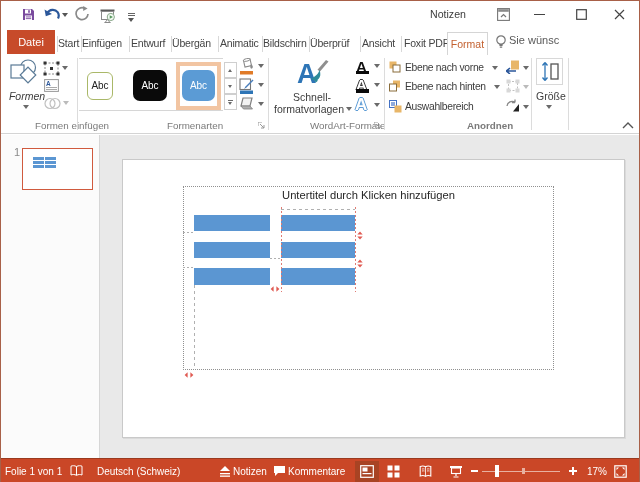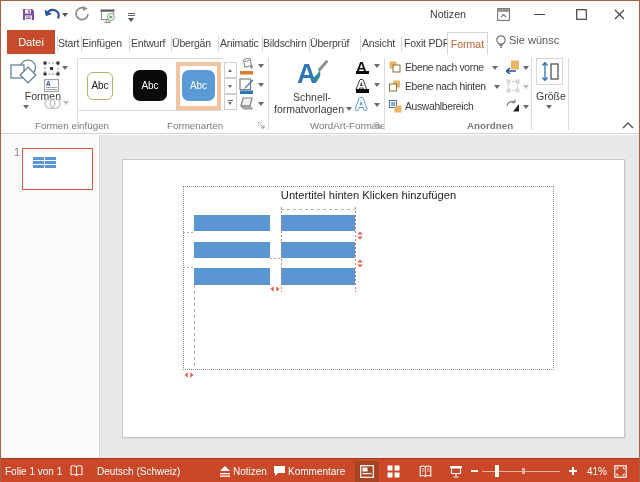--- a/index.html
+++ b/index.html
@@ -100,21 +100,21 @@
 
 </div>
 
 <div class="a" style="left:1px;top:55px;width:638px;height:79px;background:#fff;border-bottom:1px solid #d4d4d4;"></div>
 
 <svg class="a" style="left:10px;top:59px;" width="29" height="27" viewBox="0 0 29 27">
   <circle cx="18" cy="8.5" r="7.5" fill="#fff" stroke="#5a7a96" stroke-width="1.2"></circle>
   <rect x="1" y="6" width="13" height="13" fill="#fff" stroke="#5a7a96" stroke-width="1.2"></rect>
   <rect x="12.5" y="10.5" width="11" height="11" fill="#fff" stroke="#5a7a96" stroke-width="1.2" transform="rotate(45 18 16)"></rect>
 </svg>
-<div class="a" style="left:11px;top:90px;width:50px;text-align:right;font-size:10.5px;color:#3c3c3c;">Formen</div>
+<div class="a" style="left:2px;top:90px;width:50px;text-align:center;font-size:10.5px;color:#3c3c3c;font-style:italic;">Formen</div>
 <div class="caret" style="left:23px;top:105px;"></div>
 
 <svg class="a" style="left:43px;top:61px;" width="18" height="15" viewBox="0 0 18 15">
   <path d="M2 2 H15 V13 H2 Z" fill="none" stroke="#888" stroke-width="1" stroke-dasharray="2 1.5"></path>
   <rect x="0.5" y="0.5" width="3" height="3" fill="#333"></rect>
     <rect x="13.5" y="0.5" width="3" height="3" fill="#333"></rect>
   <rect x="0.5" y="11.5" width="3" height="3" fill="#333"></rect>
     <rect x="13.5" y="11.5" width="3" height="3" fill="#333"></rect>
   <rect x="7" y="6" width="3" height="3" fill="#333"></rect>
 </svg>
@@ -258,21 +258,21 @@
   <div class="a" style="left:22px;top:8px;width:10.5px;height:3px;background:#5b96d2;"></div>
   <div class="a" style="left:10px;top:12px;width:10.5px;height:3px;background:#5b96d2;"></div>
   <div class="a" style="left:22px;top:12px;width:10.5px;height:3px;background:#5b96d2;"></div>
   <div class="a" style="left:10px;top:16px;width:10.5px;height:3px;background:#5b96d2;"></div>
   <div class="a" style="left:22px;top:16px;width:10.5px;height:3px;background:#5b96d2;"></div>
 </div>
 
 <div class="a" style="left:122px;top:159px;width:503px;height:279px;background:#fff;border:1px solid #c9c9c9;box-shadow:1px 1px 0 #dadada;"></div>
 
 <div class="a" style="left:183px;top:186px;width:371px;height:184px;border:1px dotted #909090;"></div>
-<div class="a" style="left:183px;top:189px;width:371px;text-align:center;font-size:11.2px;color:#262626;">Untertitel hinten Klicken hinzufügen</div>
+<div class="a" style="left:183px;top:189px;width:371px;text-align:center;font-size:11.2px;color:#262626;">Untertitel durch Klicken hinzufügen</div>
 
 <div class="a" style="left:194px;top:214.5px;width:76px;height:16.5px;background:#5b96d2;"></div>
 <div class="a" style="left:281px;top:214.5px;width:74px;height:16.5px;background:#5b96d2;"></div>
 <div class="a" style="left:194px;top:241.5px;width:76px;height:16.5px;background:#5b96d2;"></div>
 <div class="a" style="left:281px;top:241.5px;width:74px;height:16.5px;background:#5b96d2;"></div>
 <div class="a" style="left:194px;top:267.5px;width:76px;height:17px;background:#5b96d2;"></div>
 <div class="a" style="left:281px;top:267.5px;width:74px;height:17px;background:#5b96d2;"></div>
 
 <div class="a" style="left:281px;top:207px;width:1px;height:85px;background-image:repeating-linear-gradient(to bottom,#e07a72 0 2px,transparent 2px 4px);"></div>
 <div class="a" style="left:355px;top:207px;width:1px;height:85px;background-image:repeating-linear-gradient(to bottom,#e07a72 0 2px,transparent 2px 4px);"></div>
@@ -338,18 +338,18 @@
     <rect x="2.5" y="3" width="9" height="5.5" fill="none" stroke="#fff" stroke-width="1.1"></rect>
     <path d="M7 8.5 V11 M4.5 12 H9.5" stroke="#fff" stroke-width="1.2"></path>
   </svg>
 
   <div class="a" style="left:471px;top:11px;width:7px;height:1.5px;background:#fff;"></div>
   <div class="a" style="left:482px;top:11.5px;width:78px;height:1px;background:#e8b0a0;"></div>
   <div class="a" style="left:522px;top:9px;width:3px;height:6px;background:#e8b0a0;"></div>
   <div class="a" style="left:495px;top:6px;width:4px;height:12px;background:#fff;"></div>
   <div class="a" style="left:569px;top:11px;width:8px;height:1.5px;background:#fff;"></div>
   <div class="a" style="left:569px;top:7.8px;width:1.5px;height:8px;background:#fff;margin-left:3.2px;"></div>
-  <div class="a" style="left:587px;top:7px;">41%</div>
+  <div class="a" style="left:587px;top:7px;">17%</div>
   <svg class="a" style="left:614px;top:6px;" width="13" height="13" viewBox="0 0 13 13">
     <rect x="0.8" y="0.8" width="11.4" height="11.4" fill="none" stroke="#fff" stroke-width="1.2"></rect>
     <path d="M2.5 5 V2.5 H5 Z M8 2.5 H10.5 V5 Z M10.5 8 V10.5 H8 Z M5 10.5 H2.5 V8 Z" fill="#fff"></path>
   </svg>
 </div>
 
 </body></html>

